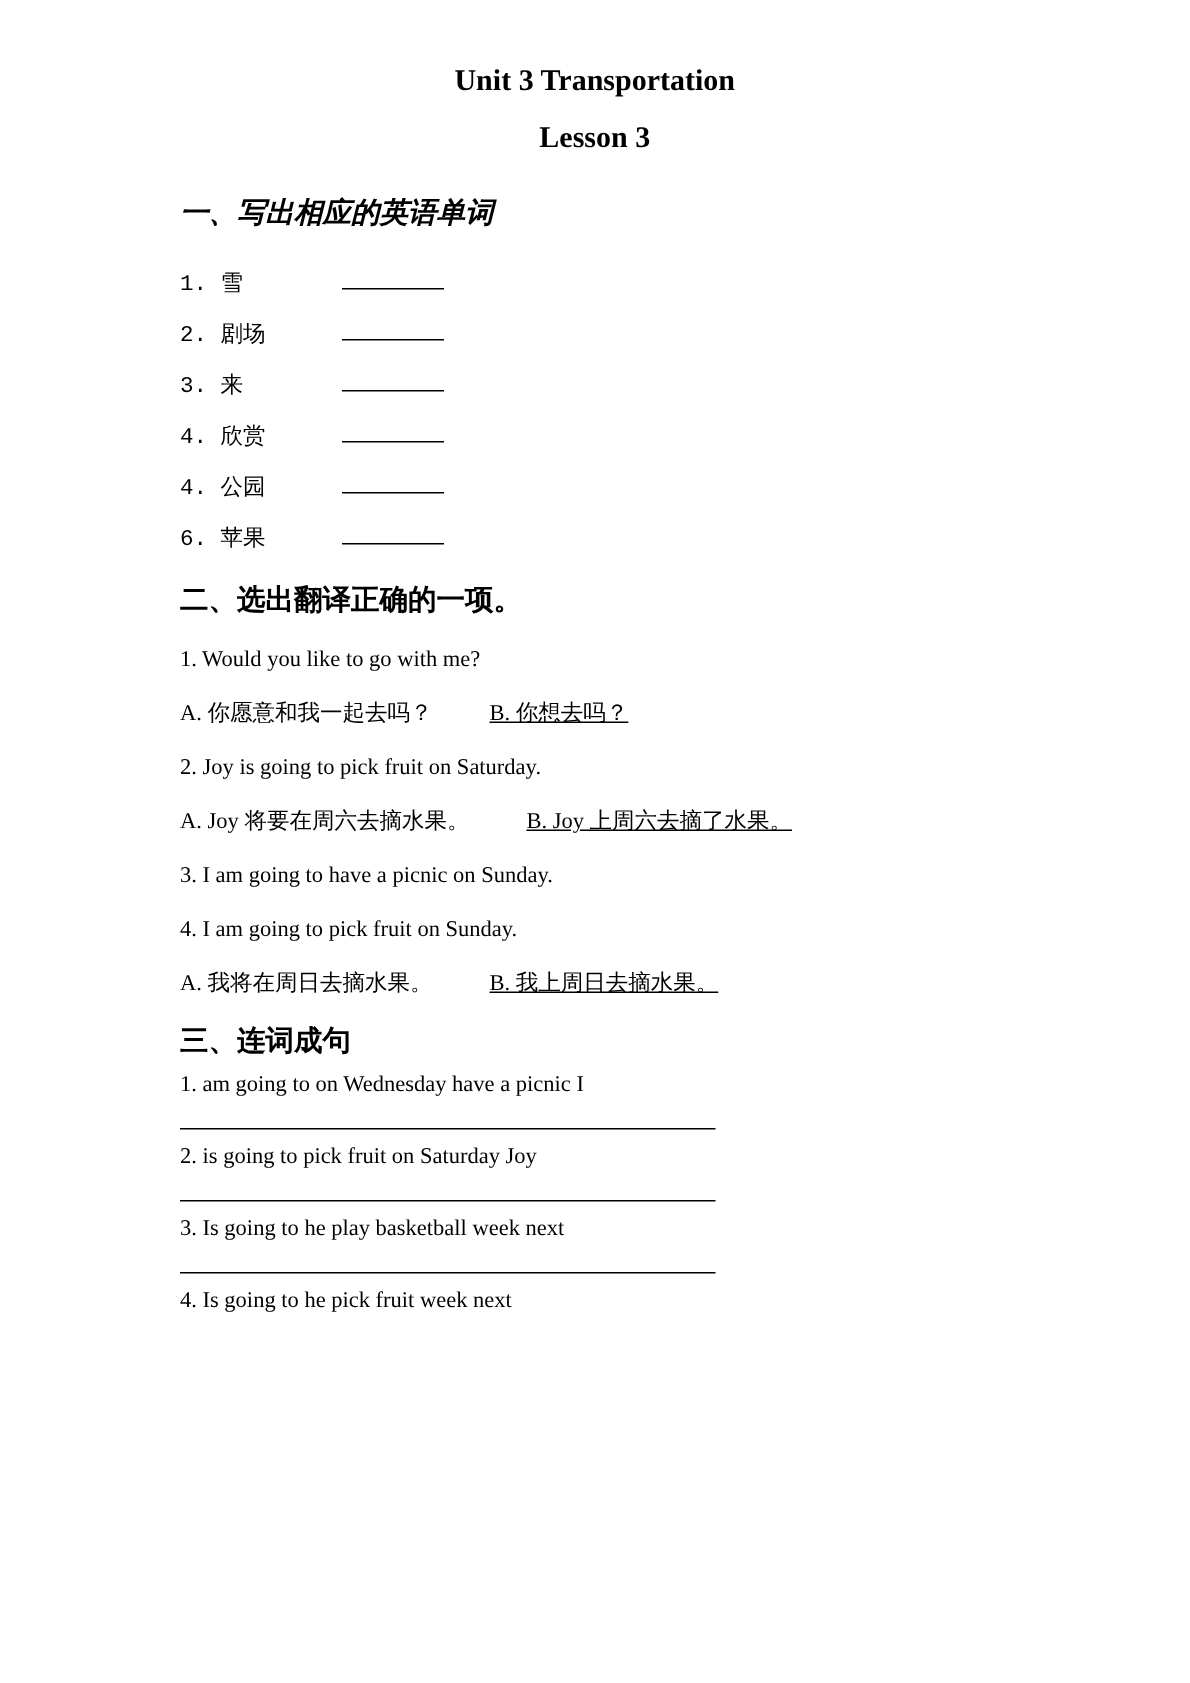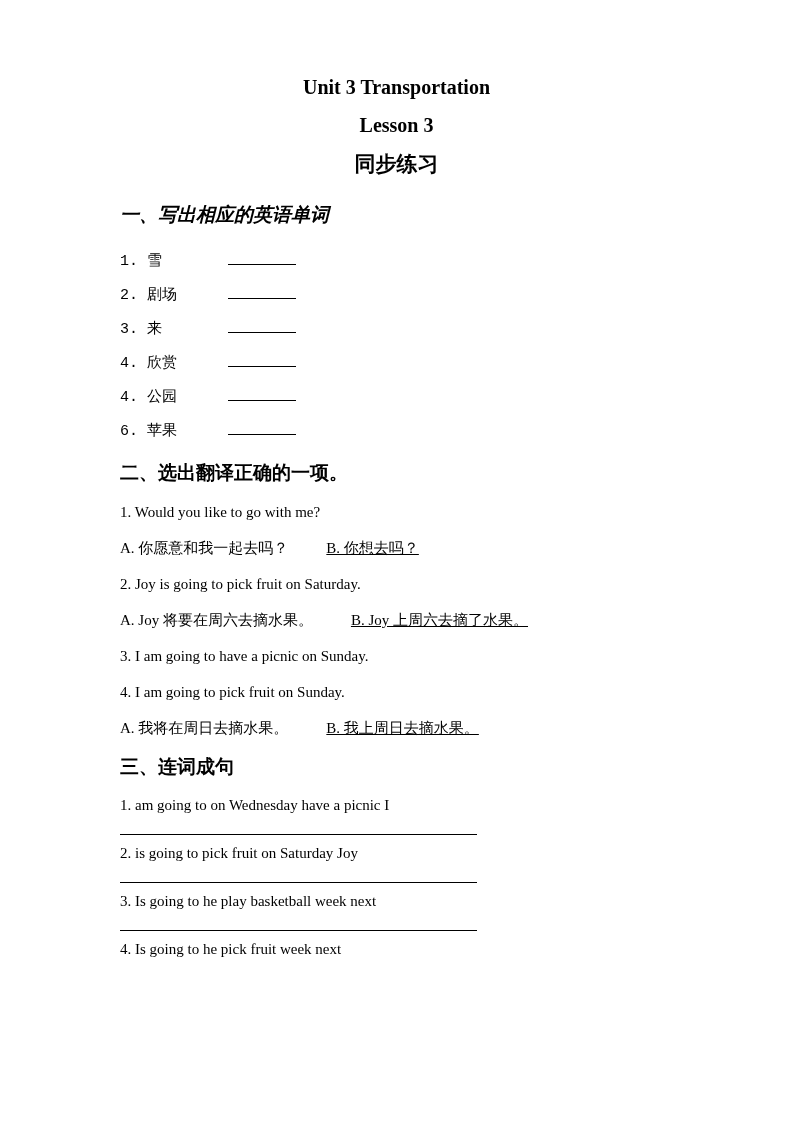--- a/index.html
+++ b/index.html
@@ -5,21 +5,21 @@
   html, body { margin: 0; padding: 0; background: #ffffff; }
   .page {
     position: relative;
     width: 793px;
     height: 1122px;
     background: #ffffff;
     color: #000000;
     font-family: "Liberation Serif", "DejaVu Serif", serif;
     overflow: hidden;
   }
-  .titles { text-align: center; padding-top: 77px; }
+  .titles { text-align: center; padding-top: 44px; }
   .title-en {
     font-weight: bold;
     font-size: 20px;
     line-height: 21px;
     margin-bottom: 17px;
     font-family: "Liberation Serif", "DejaVu Serif", serif;
   }
   .title-cn {
     font-weight: bold;
     font-size: 21px;
@@ -29,21 +29,21 @@
   .content { margin-left: 120px; width: 560px; }
   .section-heading {
     font-family: "Liberation Sans", "DejaVu Sans", sans-serif;
     font-weight: bold;
     font-size: 19px;
     line-height: 20px;
     margin: 0;
   }
   #sec1-heading { margin-top: 30px; margin-bottom: 25px; font-style: italic; }
   #sec2-heading { margin-top: 27px; margin-bottom: 21px; }
-  #sec3-heading { margin-top: 21px; margin-bottom: 20px; }
+  #sec3-heading { margin-top: 21px; margin-bottom: 10px; }
 
   .s1-item {
     font-size: 15px;
     line-height: 16px;
     height: 16px;
     margin-bottom: 18px;
     white-space: nowrap;
     font-family: Liberation Mono, monospace;
   }
   .s1-label { display: inline-block; width: 108px; }
@@ -71,21 +71,20 @@
   }
 </style>
 </head>
 <body>
 
 <div class="page">
 
   <div class="titles">
     <div class="title-en">Unit 3 Transportation</div>
     <div class="title-en">Lesson 3</div>
-    <div class="title-cn">同步练习</div>
   </div>
 
   <div class="content">
 
     <h2 class="section-heading" id="sec1-heading">一、写出相应的英语单词</h2>
 
     <div class="s1-item">
       <span class="s1-label">1. 雪</span><span class="s1-blank"></span>
     </div>
     <div class="s1-item">

